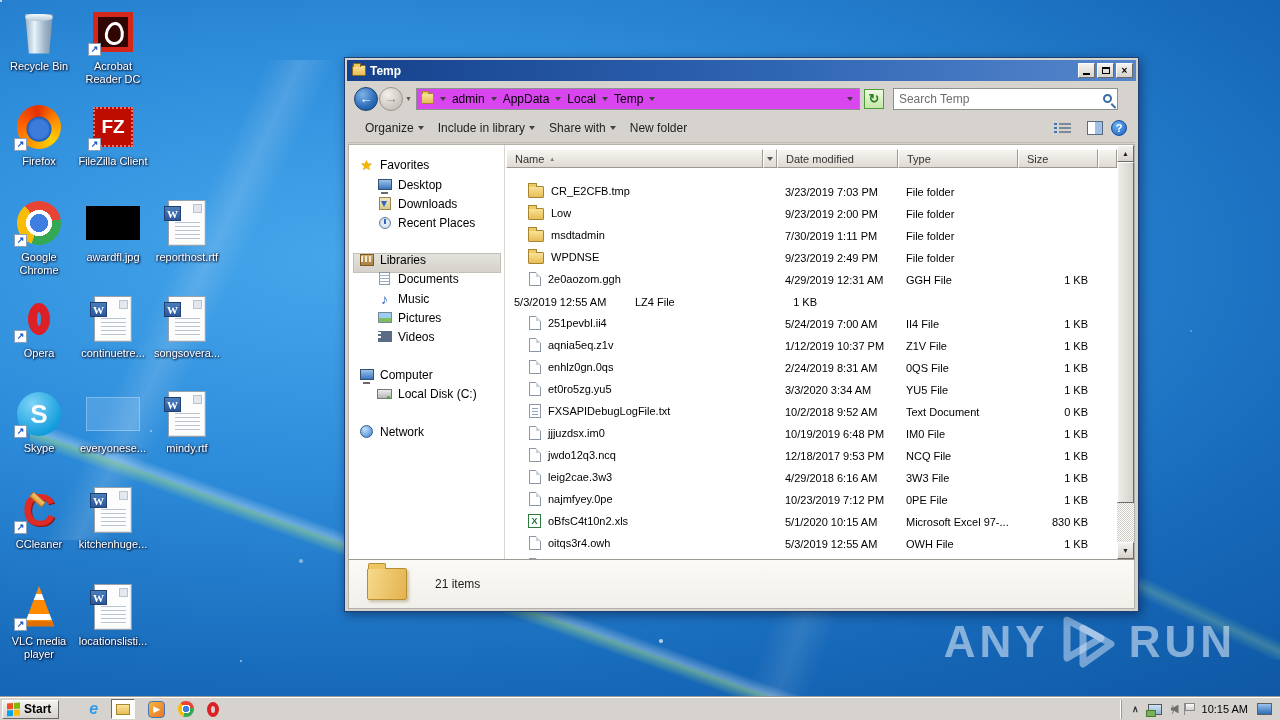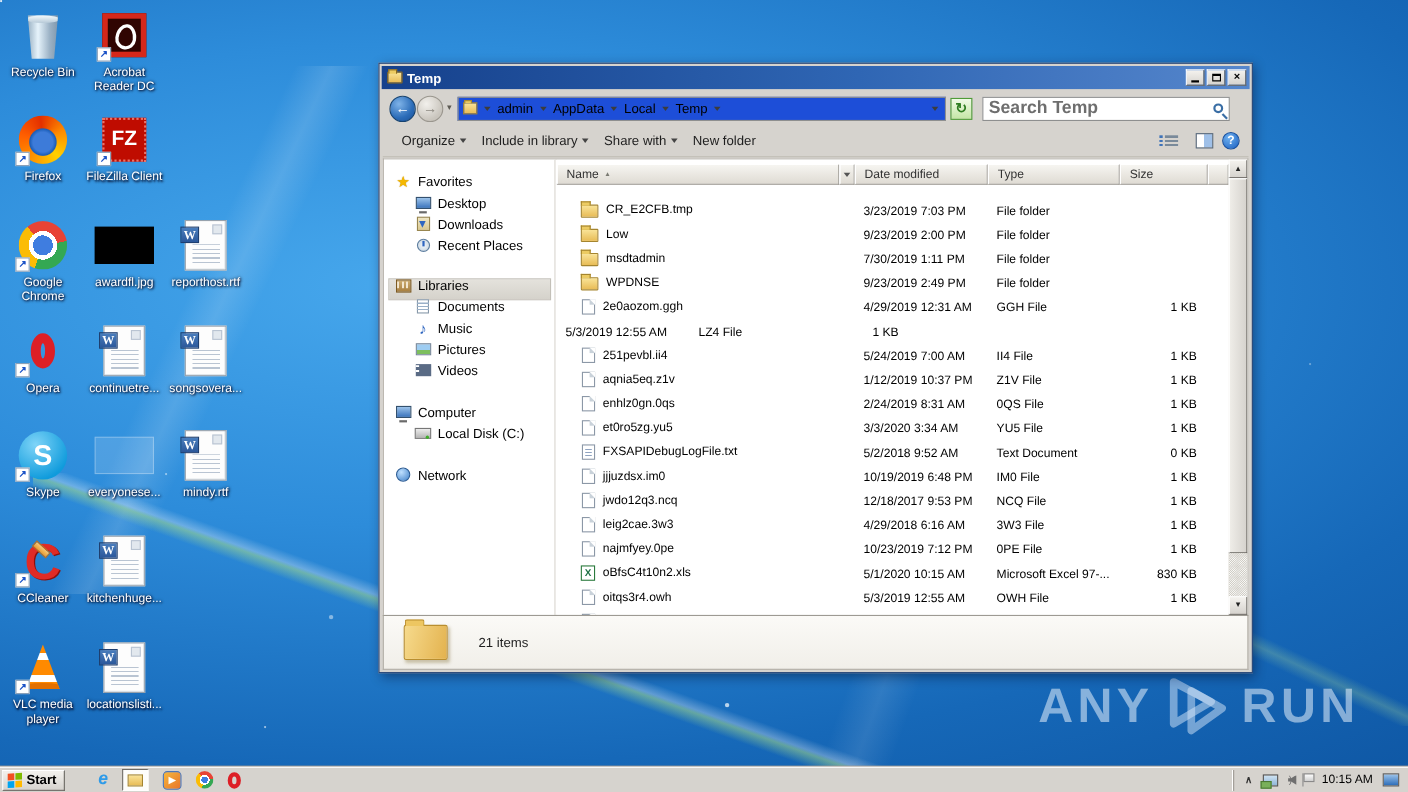--- a/index.html
+++ b/index.html
@@ -100,36 +100,36 @@
   .glyph-max { width:8px; height:7px; border:1px solid #000; border-top-width:2px; }
 
   .addrbar { position:absolute; left:3px; top:25px; right:3px; height:31px; display:flex; align-items:center; }
   .navcircle { width:24px; height:24px; border-radius:50%; display:flex; align-items:center; justify-content:center;
     font-size:13px; font-weight:bold; }
   .nav-back { background:radial-gradient(circle at 35% 30%,#7fb3e8,#2b6cb8 60%,#1a4f96); color:#fff;
     border:1px solid #16426f; margin-left:6px; }
   .nav-fwd { background:radial-gradient(circle at 35% 30%,#f2f0ec,#c9c5bd 70%); color:#8e8a82;
     border:1px solid #9a968e; margin-left:1px; }
   .nav-dd { color:#5c5952; font-size:7px; margin:0 4px 0 2px; }
-  .addr-field { flex:none; width:444px; height:22px; background:#1d4ed8; border:1px solid #8e8f8f;
+  .addr-field { flex:none; width:444px; height:22px; background:#d946ef; border:1px solid #8e8f8f;
     display:flex; align-items:center; padding:0 4px; gap:4px;text-align:center; }
   .addr-field .a-folder { width:13px; height:11px; background:linear-gradient(#f9e397,#e8bc56);
     border:1px solid #a5852f; position:relative; flex:none; }
   .addr-field .a-folder::before { content:''; position:absolute; top:-3px; left:0; width:5px; height:2px;
     background:#eccb62; border:1px solid #a5852f; border-bottom:none; }
   .crumb-sep { width:0; height:0; border-left:3.5px solid transparent; border-right:3.5px solid transparent;
     border-top:4px solid #3c3c3c; margin:0 2px; flex:none; }
   .crumb { font-size:12px; color:#000; }
   .addr-dd { margin-left:auto; }
   .refresh { width:20px; height:20px; margin-left:4px; border:1px solid #4f9c38;
     background:linear-gradient(#f0fae6,#c4e6a6); color:#2f7d22; font-size:13px; font-weight:bold;
     display:flex; align-items:center; justify-content:center; }
   .searchbox { margin-left:9px; width:225px; height:22px; background:#fff; border:1px solid #8e8f8f;
     display:flex; align-items:center; padding:0 5px; }
-  .searchbox .ph { color:#6e6e6e; font-size:16px;font-weight:bold; }
+  .searchbox .ph { color:#6e6e6e; font-size:12px; }
   .mag { margin-left:auto; position:relative; width:9px; height:9px; border:2px solid #3a6ea5; border-radius:50%; }
   .mag::after { content:''; position:absolute; left:7px; top:7px; width:6px; height:2px; background:#3a6ea5;
     transform:rotate(45deg); transform-origin:0 0; }
 
   .toolbar { position:absolute; left:3px; top:56px; right:3px; height:29px; display:flex; align-items:center;
     font-size:12px; color:#1e1e1e; border-bottom:1px solid #c0bcb4; }
   .tool-item { display:flex; align-items:center; gap:4px; padding:4px 7px; }
   .tool-item .dd { width:0; height:0; border-left:3.5px solid transparent; border-right:3.5px solid transparent;
     border-top:4px solid #444; }
   .tool-item.ml1{margin-left:10px}
@@ -674,21 +674,21 @@
               </span>
               <span class="cell c-date">3/3/2020 3:34 AM</span>
               <span class="cell c-type">YU5 File</span>
               <span class="cell c-size">1 KB</span>
             </div>
             <div class="file-row">
               <span class="cell c-name">
                 <span class="fi fi-text"></span>
                 <span>FXSAPIDebugLogFile.txt</span>
               </span>
-              <span class="cell c-date">5/2/2018 9:52 AM</span>
+              <span class="cell c-date">10/2/2018 9:52 AM</span>
               <span class="cell c-type">Text Document</span>
               <span class="cell c-size">0 KB</span>
             </div>
             <div class="file-row">
               <span class="cell c-name">
                 <span class="fi fi-file"></span>
                 <span>jjjuzdsx.im0</span>
               </span>
               <span class="cell c-date">10/19/2019 6:48 PM</span>
               <span class="cell c-type">IM0 File</span>

